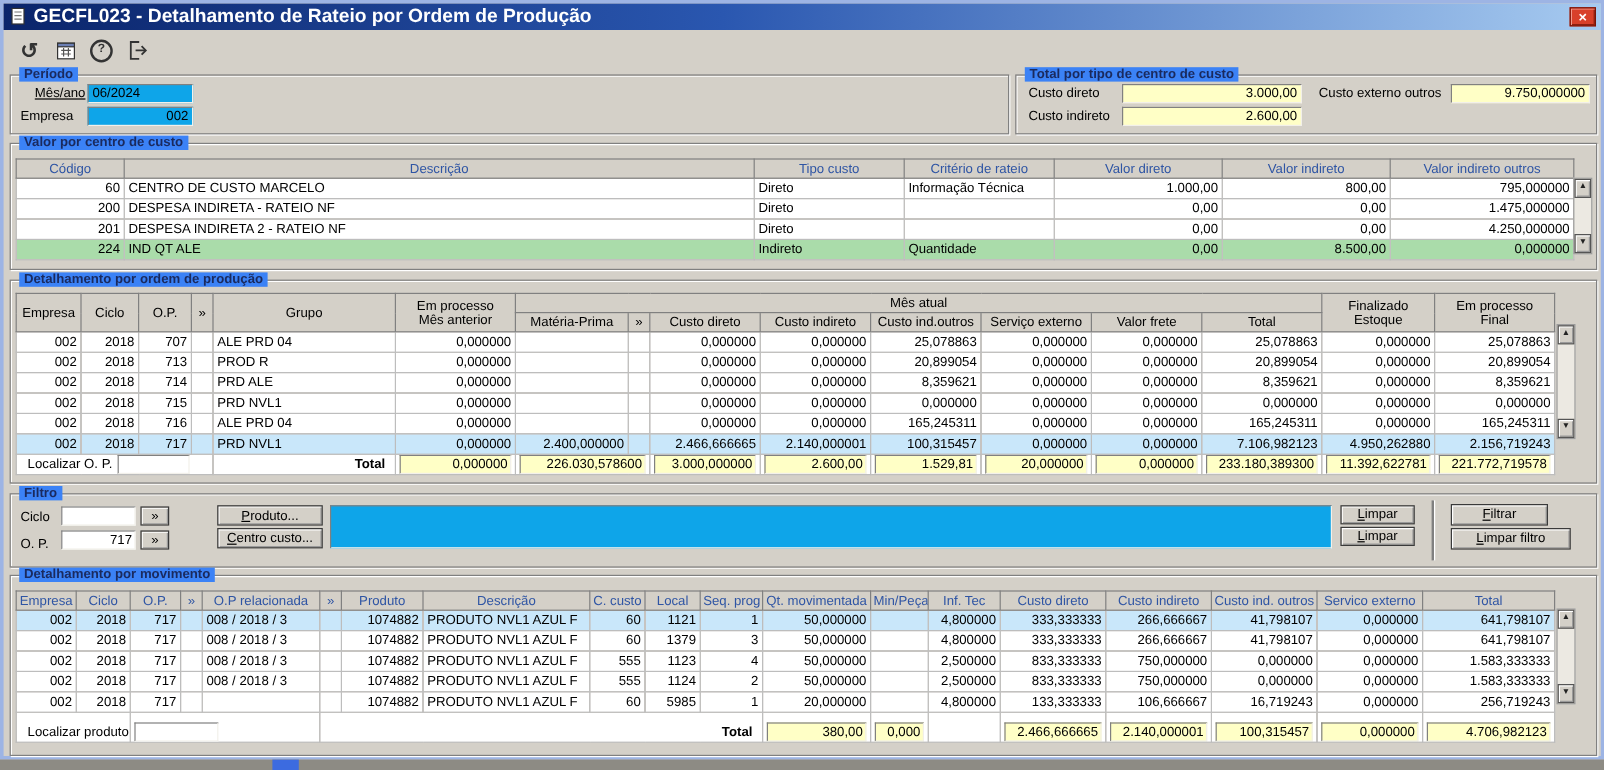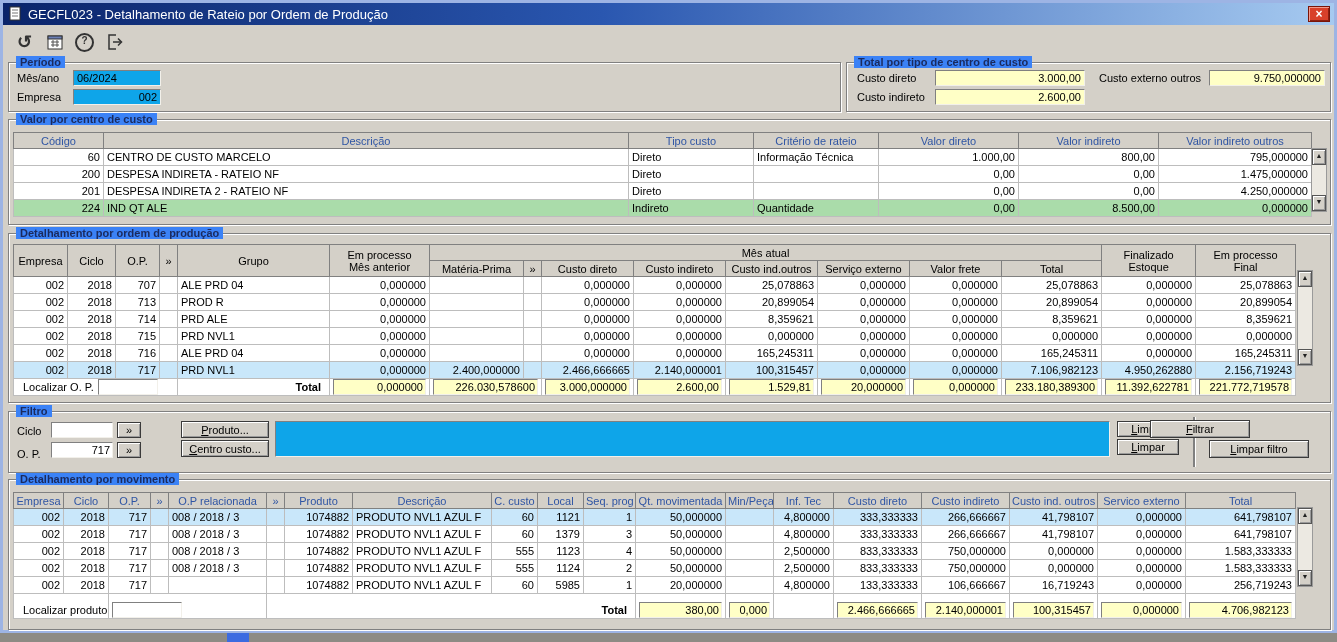--- a/index.html
+++ b/index.html
@@ -4,21 +4,21 @@
 <style>
   html,body{margin:0;padding:0;}
   body{width:1337px;height:642px;position:relative;overflow:hidden;background:#9a988f;
        font-family:"Liberation Sans",sans-serif;font-size:11px;color:#000;}
   #win{position:absolute;left:0;top:0;width:1337px;height:633px;background:#d4d0c8;
        box-shadow:inset 0 0 0 3px #9db4e4;}
   
   .titlebar{position:absolute;left:3px;top:3px;width:1331px;height:22px;
        background:linear-gradient(90deg,#0a246a 0%,#2a57b0 45%,#a6caf0 100%);
        display:flex;align-items:center;padding:0 4px;box-sizing:border-box;}
-  .titlebar .title{color:#fff;font-weight:normal;font-size:13px;margin-left:5px;white-space:nowrap;}
+  .titlebar .title{color:#fff;font-weight:bold;font-size:16px;margin-left:5px;white-space:nowrap;}
   .appicon{width:16px;height:16px;display:inline-flex;}
   .closebtn{margin-left:auto;width:22px;height:16px;background:#d8402a;border:1px solid #7a1408;
        box-shadow:inset 1px 1px 0 #f19a8c,inset -1px -1px 0 #8c2012;color:#fff;font-weight:bold;
        font-size:12px;line-height:13px;text-align:center;padding:0;cursor:default;}
   
   .toolbar{position:absolute;left:3px;top:25px;width:1331px;height:34px;display:flex;align-items:center;padding-left:8px;box-sizing:border-box;}
   .tbtn{width:27px;height:26px;background:transparent;border:1px solid transparent;display:inline-flex;
        align-items:center;justify-content:center;margin-right:3px;padding:0;}
   .g-refresh{font-size:18px;font-weight:bold;color:#333;line-height:18px;}
   .g-help{width:15px;height:15px;border:2px solid #333;border-radius:50%;font-size:10px;font-weight:bold;
@@ -106,21 +106,21 @@
       <svg width="18" height="18" viewBox="0 0 18 18">
           <path d="M10 2 H3 V16 H10" fill="none" stroke="#333" stroke-width="1.5"></path>
           <path d="M7 9 H15" stroke="#333" stroke-width="1.5"></path>
           <path d="M12 5.5 L15.5 9 L12 12.5" fill="none" stroke="#333" stroke-width="1.5"></path>
         </svg>
     </button>
   </div>
 
   <div class="gb" style="left:8px;top:62px;width:833px;height:50px;">
     <span class="legend">Período</span>
-    <span class="lbl" style="left:8px;top:9px;">Mês/ano</span>
+    <span class="lbl" style="left:20px;top:9px;text-decoration:underline;">Mês/ano</span>
     <div class="fld" style="left:64px;top:7px;width:88px;">06/2024</div>
     <span class="lbl" style="left:8px;top:28px;">Empresa</span>
     <div class="fld right" style="left:64px;top:26px;width:88px;">002</div>
   </div>
 
   <div class="gb" style="left:846px;top:62px;width:485px;height:50px;">
     <span class="legend">Total por tipo de centro de custo</span>
     <span class="lbl" style="left:10px;top:9px;">Custo direto</span>
     <div class="fld yellow" style="left:88px;top:7px;width:150px;">3.000,00</div>
     <span class="lbl" style="left:252px;top:9px;">Custo externo outros</span>
@@ -406,21 +406,21 @@
     <button class="btn noul" style="left:108px;top:10px;width:24px;height:16px;">»</button>
     <span class="lbl" style="left:8px;top:36px;">O. P.</span>
     <input class="inp" style="left: 42px; top: 30px; width: 62px; text-align: right;" value="717">
     <button class="btn noul" style="left:108px;top:30px;width:24px;height:16px;">»</button>
     <button class="btn" style="left:172px;top:9px;width:88px;height:17px;">Produto...</button>
     <button class="btn" style="left:172px;top:28px;width:88px;height:17px;">Centro custo...</button>
     <div class="fld" style="left:266px;top:9px;width:835px;height:36px;"></div>
     <button class="btn" style="left:1108px;top:9px;width:62px;height:16px;">Limpar</button>
     <button class="btn" style="left:1108px;top:27px;width:62px;height:16px;">Limpar</button>
     <div class="divider" style="left:1184px;top:5px;height:50px;"></div>
-    <button class="btn" style="left:1141px;top:8px;width:100px;height:18px;">Filtrar</button>
+    <button class="btn" style="left:1200px;top:8px;width:81px;height:18px;">Filtrar</button>
     <button class="btn" style="left:1200px;top:28px;width:100px;height:18px;">Limpar filtro</button>
   </div>
 
   <div class="gb" style="left:8px;top:479px;width:1323px;height:151px;padding-left:44px;">
     <span class="legend">Detalhamento por movimento</span>
     <table class="grid" style="left:4px;top:12px;width:1282px;">
       <colgroup>
           <col style="width:50px">
           <col style="width:45px">
           <col style="width:42px">

